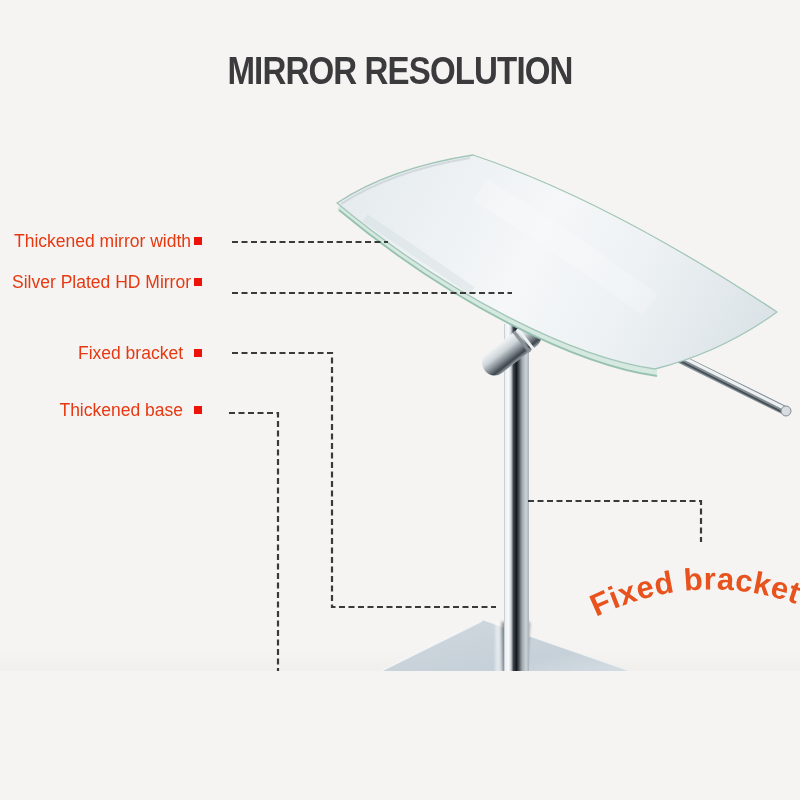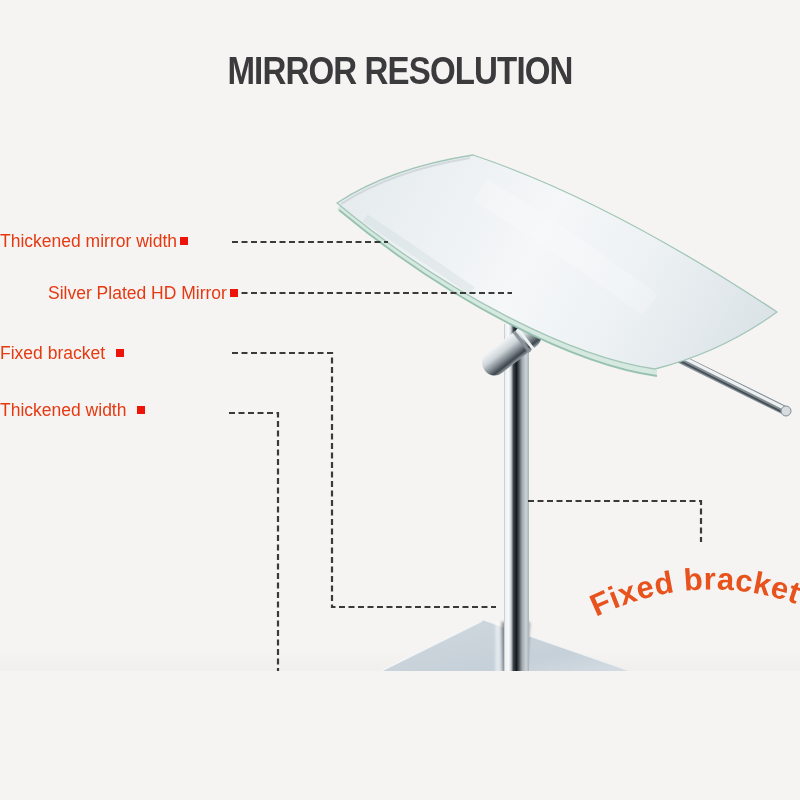--- a/index.html
+++ b/index.html
@@ -18,34 +18,34 @@
     text-align:center;margin:0;
     font-size:38px;font-weight:bold;line-height:46px;
     letter-spacing:-1px;
     color:var(--title-color,#3b3b3d);
     transform:scaleX(0.87);
     transform-origin:400px 50%;
     white-space:nowrap;
   }
   .callout{
     position:absolute;left:0;width:202px;height:20px;
-    display:flex;align-items:center;
+    display:flex;justify-content:flex-end;align-items:center;
     gap:3px;
   }
   .callout.gap-lg{gap:11px;}
   .callout-label{
     color:var(--label-red,#e63912);
     font-size:17.5px;line-height:20px;white-space:nowrap;
   }
   .callout-marker{
     width:8px;height:8px;flex:0 0 8px;
     background:var(--marker-red,#ee1309);
   }
   .co-1{top:231px;}
-  .co-2{top:283px;padding-left:48px;}
+  .co-2{top:272px;}
   .co-3{top:343px;}
   .co-4{top:400px;}
   .dash{stroke:var(--dash-color,#3a3a3a);stroke-width:2.2;fill:none;stroke-dasharray:6 3.5;}
   .ann-text{
     font-family:"Liberation Sans",sans-serif;
     font-size:31px;font-weight:bold;letter-spacing:0.5px;
     fill:var(--accent-orange,#e8521c);
   }
 </style>
 </head>
@@ -161,17 +161,17 @@
   </div>
   <div class="callout co-2">
     <span class="callout-label">Silver Plated HD Mirror</span>
     <span class="callout-marker"></span>
   </div>
   <div class="callout co-3 gap-lg">
     <span class="callout-label">Fixed bracket</span>
     <span class="callout-marker"></span>
   </div>
   <div class="callout co-4 gap-lg">
-    <span class="callout-label">Thickened width</span>
+    <span class="callout-label">Thickened base</span>
     <span class="callout-marker"></span>
   </div>
 
 </div>
 
 </body></html>

